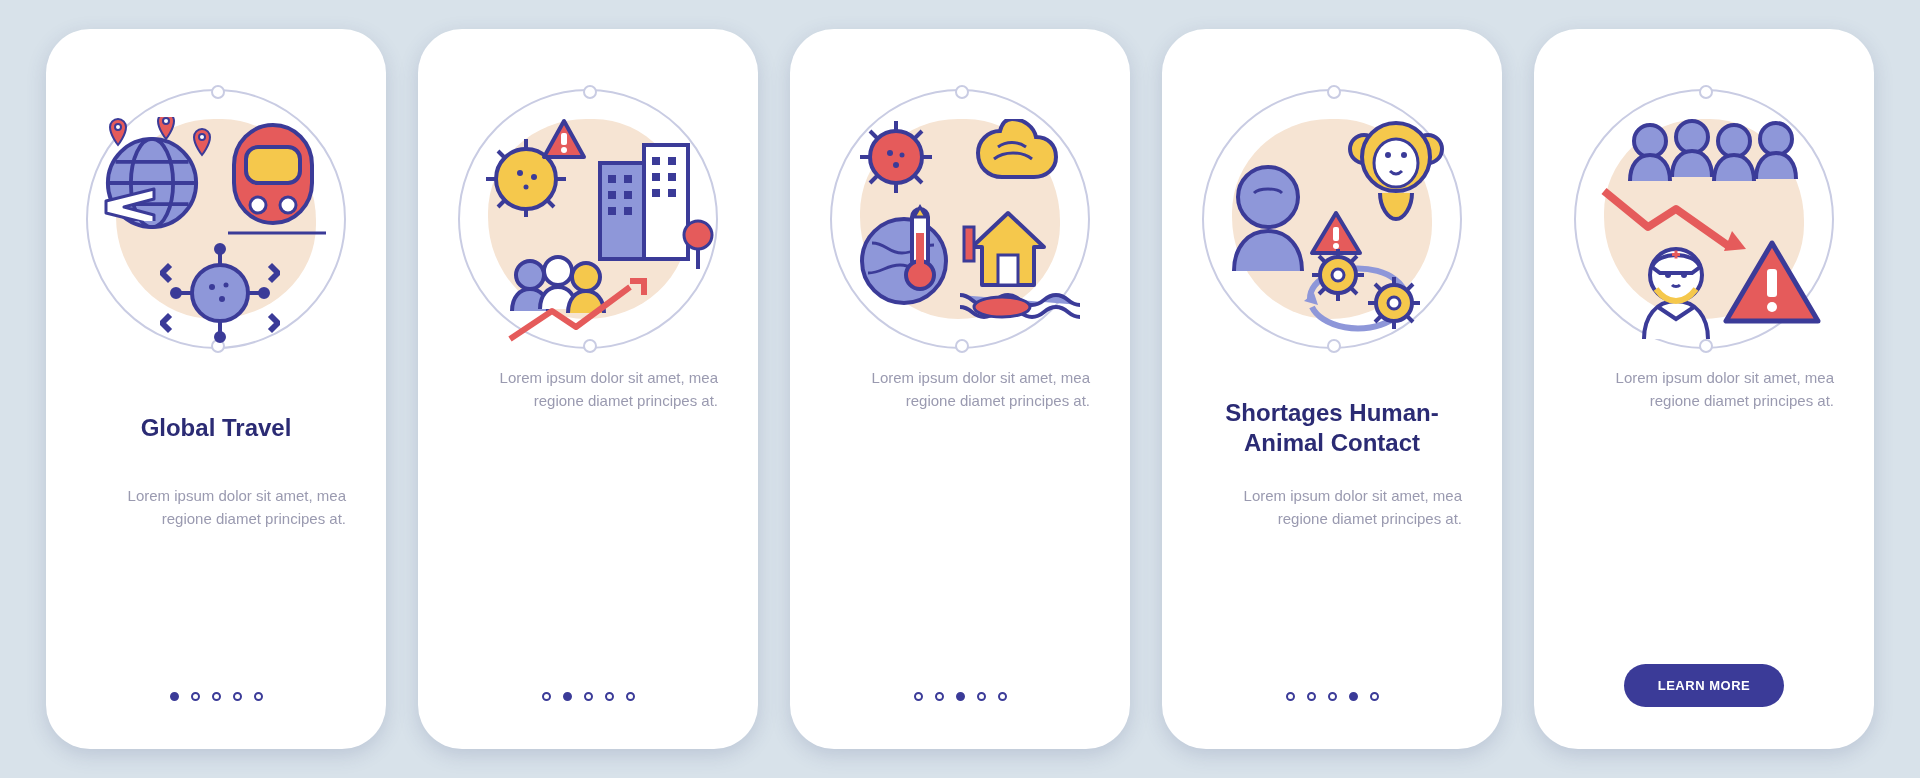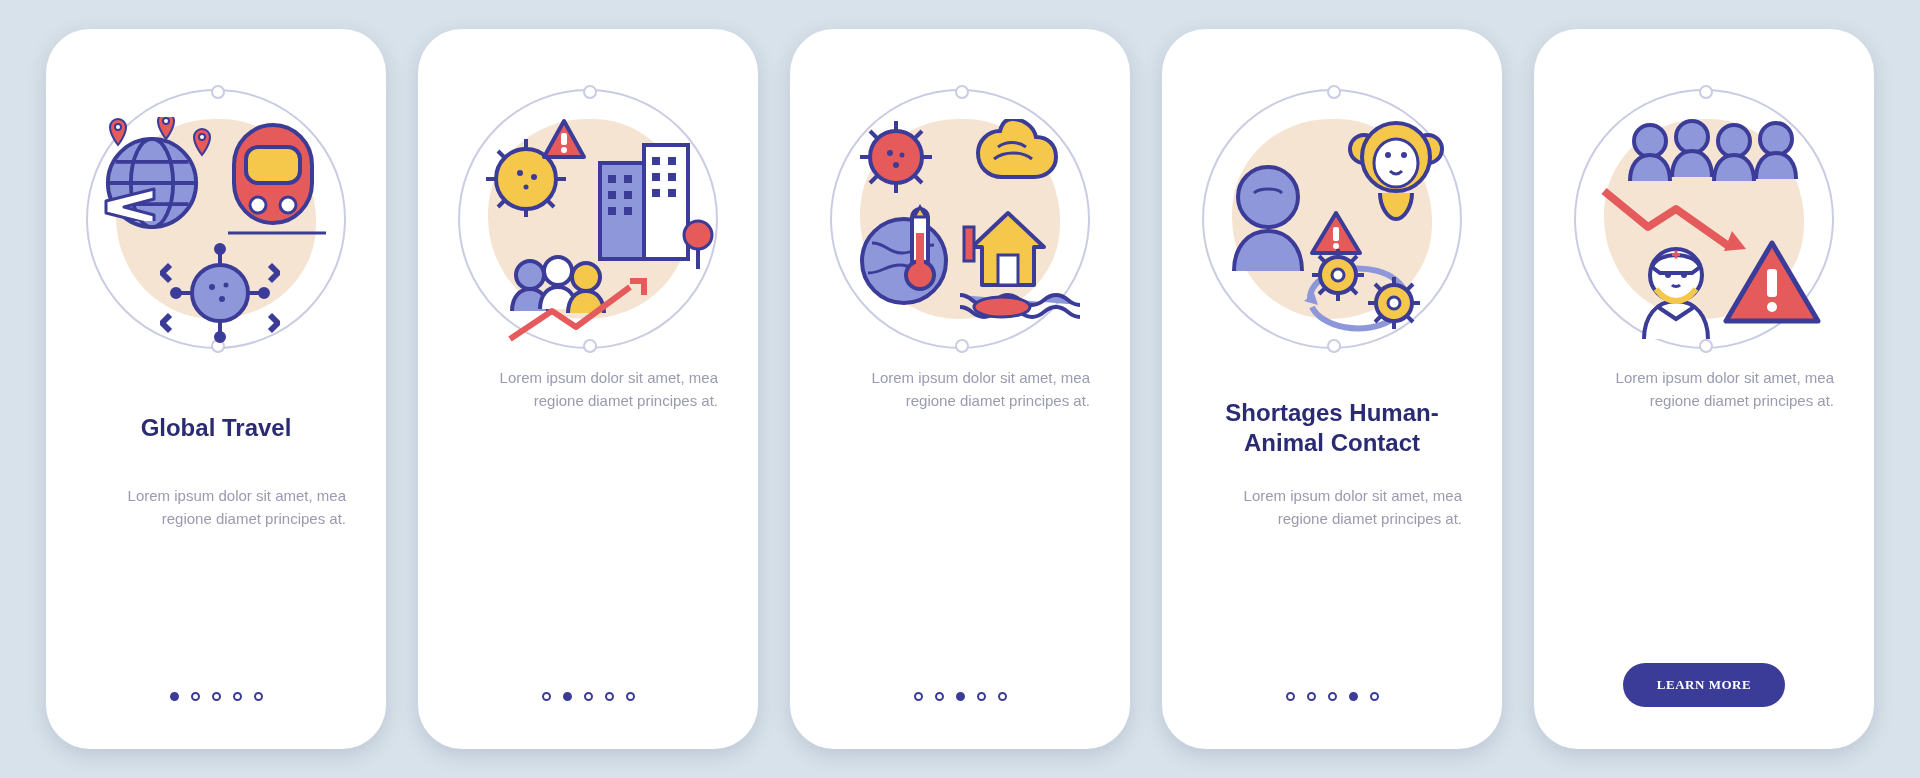--- a/index.html
+++ b/index.html
@@ -95,21 +95,20 @@
     bottom:42px;
     background:var(--primary);
     color:#fff;
     font-size:13px;
     font-weight:700;
     letter-spacing:.04em;
     border:none;
     border-radius:999px;
     padding:14px 34px;
     cursor:pointer;
-    font-family:Liberation Serif, serif;
   }
 </style>
 </head>
 <body>
 
 <div class="phone">
   <div class="illus">
     <div class="ring"></div>
       <div class="blob"></div>
     <div class="icons">

